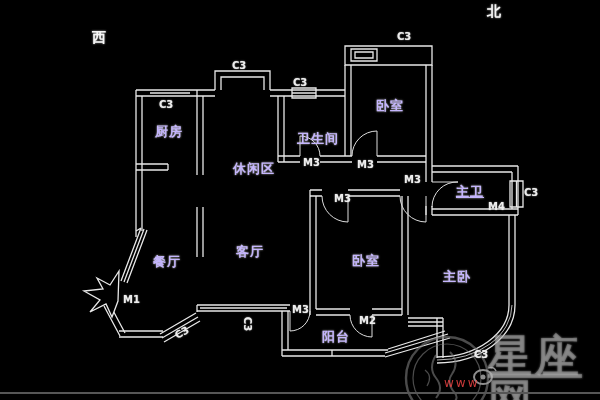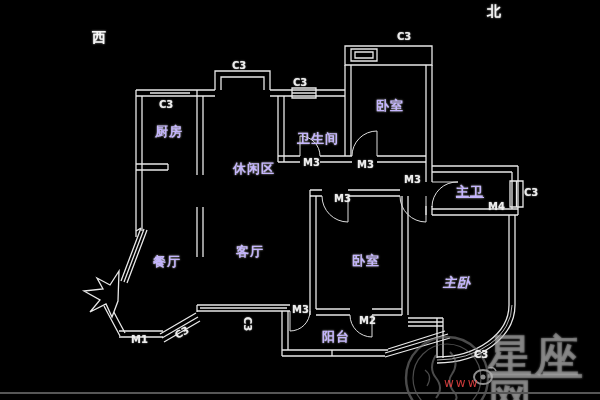--- a/index.html
+++ b/index.html
@@ -107,33 +107,33 @@
   <div class="compass" style="left:487px;top:4px;">北</div>
 
   <div class="lbl" style="left:155px;top:125px;text-align:right;">厨房</div>
   <div class="lbl" style="left:233px;top:138px;margin-top:24px;">休闲区</div>
   <div class="lbl" style="left:297px;top:132px;">卫生间</div>
   <div class="lbl" style="left:376px;top:99px;">卧室</div>
   <div class="lbl" style="left:456px;top:185px;text-decoration:underline;">主卫</div>
   <div class="lbl" style="left:153px;top:255px;">餐厅</div>
   <div class="lbl" style="left:236px;top:245px;text-align:right;">客厅</div>
   <div class="lbl" style="left:352px;top:254px;">卧室</div>
-  <div class="lbl" style="left:443px;top:276px;font-style:italic;">主卧</div>
+  <div class="lbl" style="left:443px;top:270px;">主卧</div>
   <div class="lbl" style="left:322px;top:330px;">阳台</div>
 
   <div class="tag" style="left:159px;top:100px;">C3</div>
   <div class="tag" style="left:232px;top:61px;">C3</div>
   <div class="tag" style="left:293px;top:78px;">C3</div>
   <div class="tag" style="left:397px;top:32px;">C3</div>
   <div class="tag" style="left:524px;top:188px;">C3</div>
   <div class="tag rotneg" style="left:175px;top:328px;">C3</div>
   <div class="tag rot90" style="left:240px;top:319px;">C3</div>
   <div class="tag" style="left:474px;top:350px;">C3</div>
 
-  <div class="tag" style="left:131px;top:295px;margin-top:40px;">M1</div>
+  <div class="tag" style="left:123px;top:295px;">M1</div>
   <div class="tag" style="left:303px;top:158px;">M3</div>
   <div class="tag" style="left:357px;top:160px;">M3</div>
   <div class="tag" style="left:404px;top:175px;">M3</div>
   <div class="tag" style="left:334px;top:194px;">M3</div>
   <div class="tag" style="left:448px;top:202px;margin-left:40px;">M4</div>
   <div class="tag" style="left:292px;top:305px;">M3</div>
   <div class="tag" style="left:359px;top:316px;">M2</div>
 
   <div class="wm-big">星座网</div>
   <div class="wm-www">www</div>

